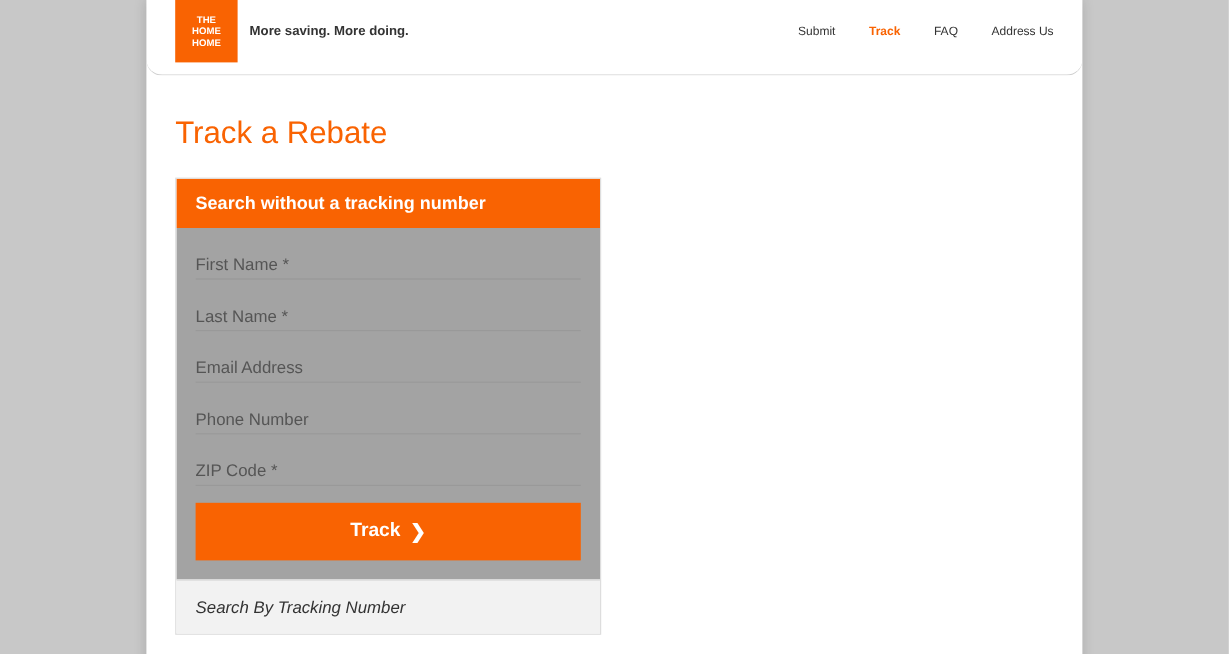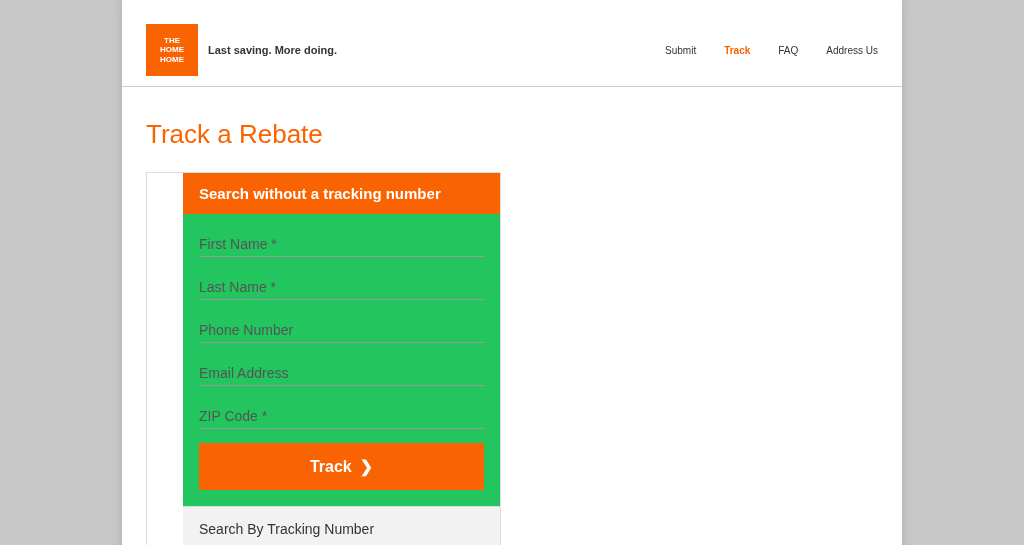--- a/index.html
+++ b/index.html
@@ -17,22 +17,23 @@
       width: 780px;
       min-height: 545px;
       margin: 0 auto;
       box-shadow: 0 0 10px rgba(0,0,0,0.15);
     }
     
     .header {
       display: flex;
       align-items: center;
       justify-content: space-between;
-      padding: 24px 24px 10px 24px;
+      padding: 0 24px 10px 24px;
       border-bottom: 1px solid #cccccc;
+      border-radius: 13px;
     }
     .logo-area {
       display: flex;
       align-items: center;
       gap: 10px;
     }
     .logo-box {
       background-color: #f96302;
       width: 52px;
       height: 52px;
@@ -78,32 +79,31 @@
       font-size: 26px;
       color: #f96302;
       font-weight: normal;
       margin-bottom: 22px;
     }
     
     .form-card {
       width: 355px;
       border: 1px solid #ddd;
       overflow: hidden;
-      padding-left: 36px;
     }
     .form-card-header {
       background-color: #f96302;
       color: white;
       font-size: 15px;
       font-weight: bold;
       padding: 12px 16px;
     }
     .form-body {
       padding: 10px 16px 16px 16px;
-      background: #22c55e;
+      background: #a3a3a3;
     }
     .form-field {
       margin-bottom: 6px;
       padding-bottom: 4px;
     }
     .form-field input {
       width: 100%;
       border: none;
       border-bottom: 1px solid #999;
       padding: 12px 0 4px 0;
@@ -135,38 +135,39 @@
       font-size: 16px;
     }
     
     .search-tracking-tab {
       background-color: #f2f2f2;
       border-top: 1px solid #ddd;
       padding: 14px 16px;
       font-size: 14px;
       color: #333;
       cursor: pointer;
+      font-style: italic;
     }
   </style>
 </head>
 <body>
 
 <div class="page-wrapper">
 
   <header class="header">
     <div class="logo-area">
       <div class="logo-box">
         <div class="logo-text-inner">
           <div>THE</div>
           <div>HOME</div>
           <div>HOME</div>
         </div>
       </div>
       <div class="logo-tagline">
-        <span>Last saving.</span> <span style="font-weight:bold;margin-top:45px;">More doing.</span>
+        <span>More saving.</span> <span style="font-weight:bold;margin-top:45px;">More doing.</span>
       </div>
     </div>
     <nav class="nav">
       <a class="nav-item">Submit</a>
       <a class="nav-item active">Track</a>
       <a class="nav-item">FAQ</a>
       <a class="nav-item">Address Us</a>
     </nav>
   </header>
 
@@ -180,24 +181,24 @@
       </div>
 
       <div class="form-body">
         <div class="form-field">
           <input type="text" placeholder="First Name *" style="">
         </div>
         <div class="form-field">
           <input type="text" placeholder="Last Name *" style="">
         </div>
         <div class="form-field">
+          <input type="text" placeholder="Email Address" style="">
+        </div>
+        <div class="form-field">
           <input type="text" placeholder="Phone Number" style="">
-        </div>
-        <div class="form-field">
-          <input type="text" placeholder="Email Address" style="">
         </div>
         <div class="form-field">
           <input type="text" placeholder="ZIP Code *" style="">
         </div>
 
         <button class="track-button">
           <span>Track</span>
           <span class="track-arrow">❯</span>
         </button>
       </div>

